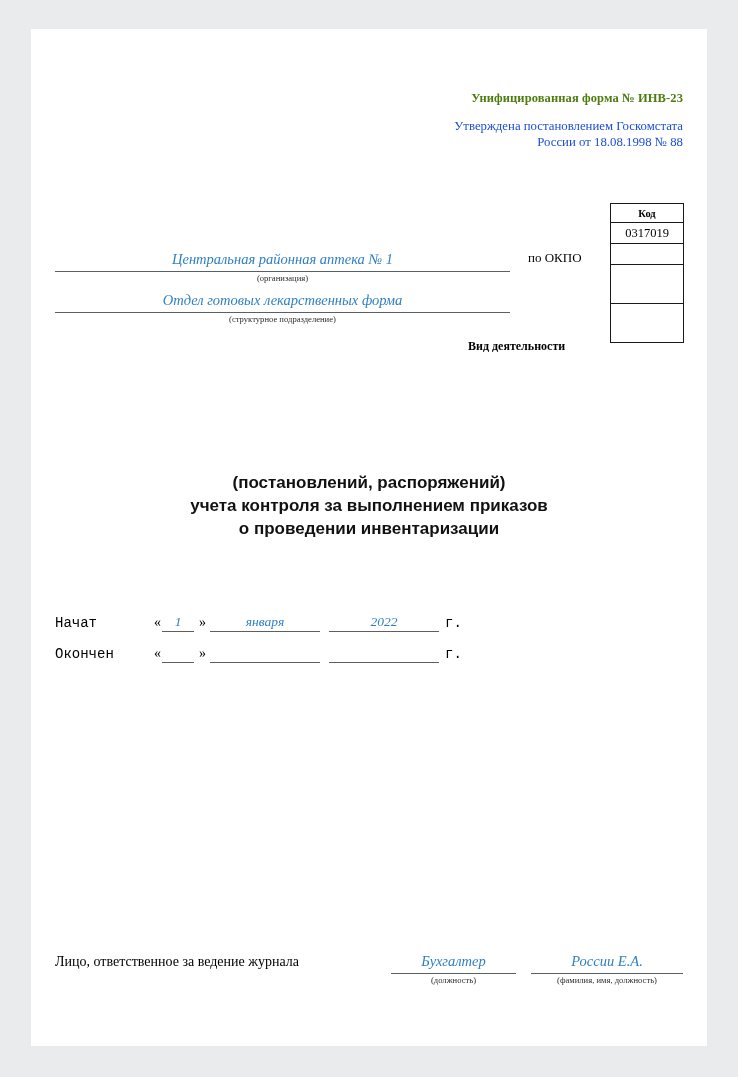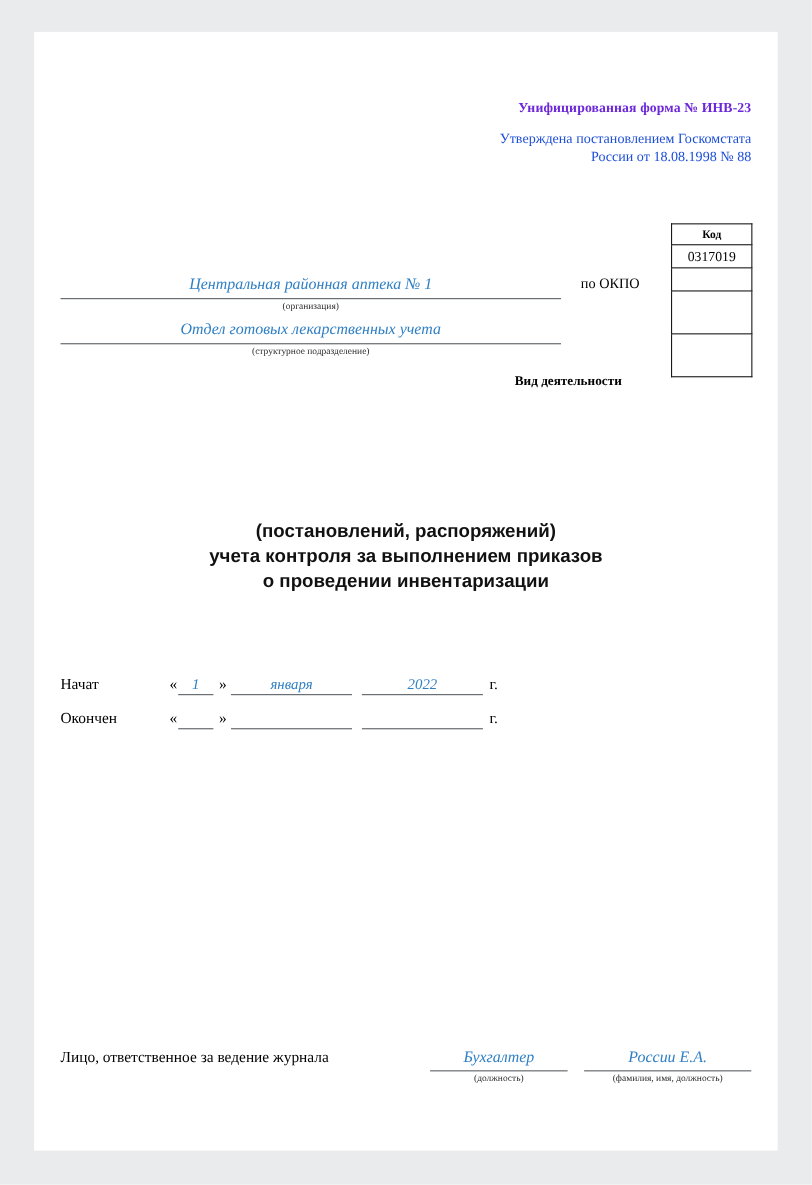--- a/index.html
+++ b/index.html
@@ -22,21 +22,21 @@
     background: #ffffff;
   }
   
   .hdr-form {
     position: absolute;
     right: 24px;
     top: 62px;
     font-size: 12.5px;
     font-weight: bold;
     letter-spacing: .1px;
-    color: #6d28d9;
+    color: #4d7c0f;
     white-space: nowrap;
   }
   .hdr-approved {
     position: absolute;
     right: 24px;
     top: 89px;
     font-size: 12.8px;
     line-height: 16px;
     text-align: right;
     color: #1d4ed8;
@@ -120,20 +120,21 @@
   .title-sub {
     font-size: 17px;
     line-height: 23px;
   }
   
   .drow-label {
     position: absolute;
     font-size: 14px;
     color: #000;
     white-space: nowrap;
+    font-family: Liberation Mono, monospace;
   }
   .quote {
     position: absolute;
     font-size: 14px;
     color: #000;
   }
   
   .foot-label {
     position: absolute;
     left: 24px;
@@ -174,21 +175,21 @@
   </tbody>
     </table>
 
   <div class="okpo-label">по ОКПО</div>
   <div class="activity-label">Вид деятельности</div>
 
   <div class="fill-val" style="left:24px; top:222px; width:455px;">Центральная районная аптека № 1</div>
   <div class="fill-line" style="left:24px; top:242px; width:455px;"></div>
   <div class="caption" style="left:24px; top:244px; width:455px;">(организация)</div>
 
-  <div class="fill-val" style="left:24px; top:263px; width:455px;">Отдел готовых лекарственных учета</div>
+  <div class="fill-val" style="left:24px; top:263px; width:455px;">Отдел готовых лекарственных форма</div>
   <div class="fill-line" style="left:24px; top:283px; width:455px;"></div>
   <div class="caption" style="left:24px; top:285px; width:455px;">(структурное подразделение)</div>
 
   <div class="title-block">
     <div class="title-sub">(постановлений, распоряжений)</div>
     <div class="title-sub">учета контроля за выполнением приказов</div>
     <div class="title-sub">о проведении инвентаризации</div>
   </div>
 
   <div class="drow-label" style="left:24px; top:586px;">Начат</div>

